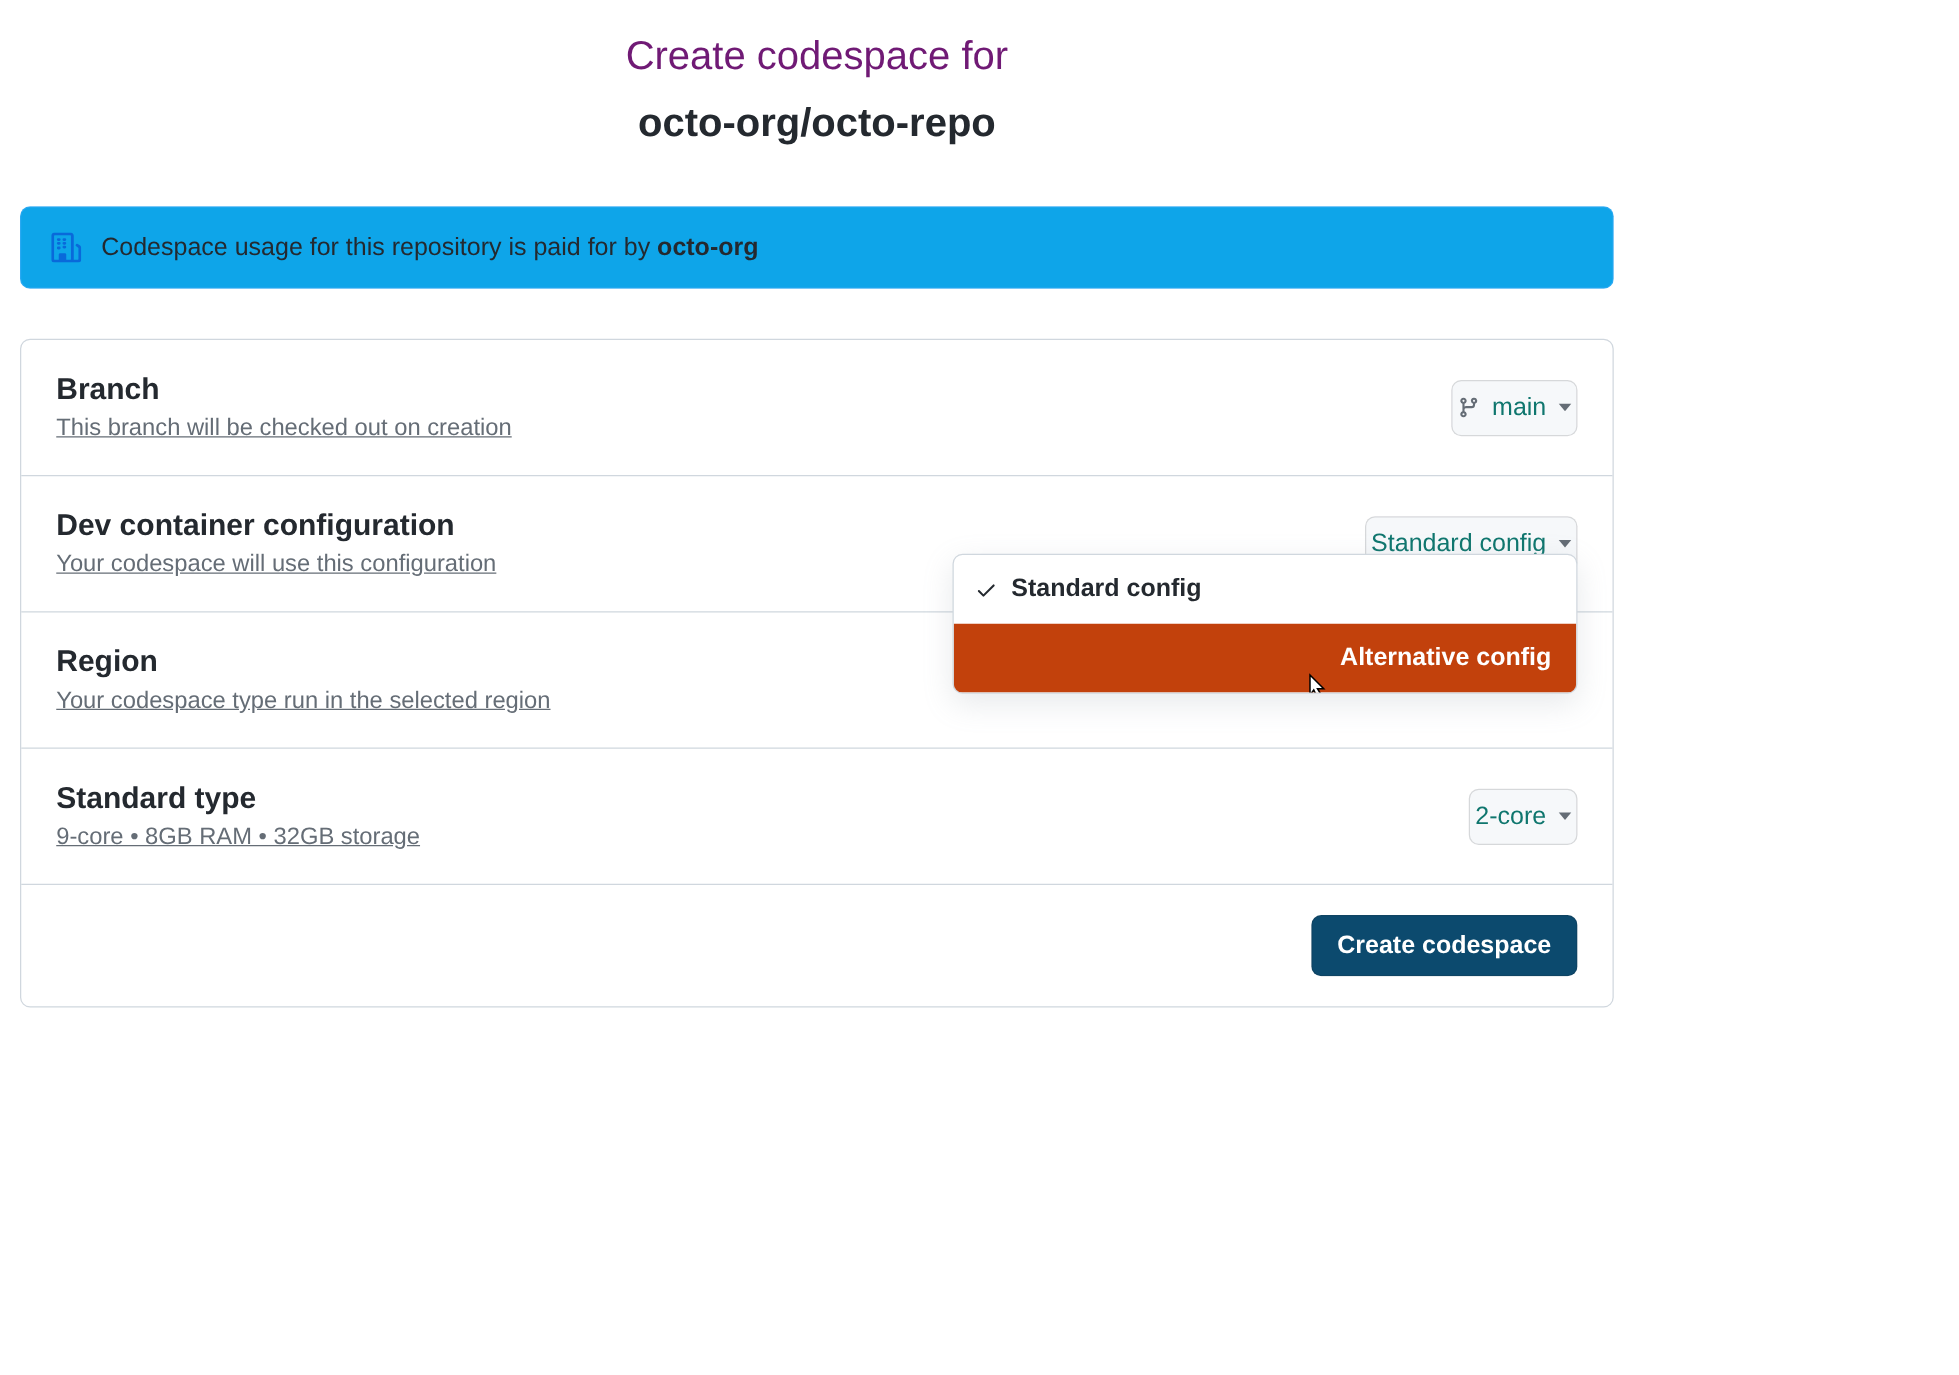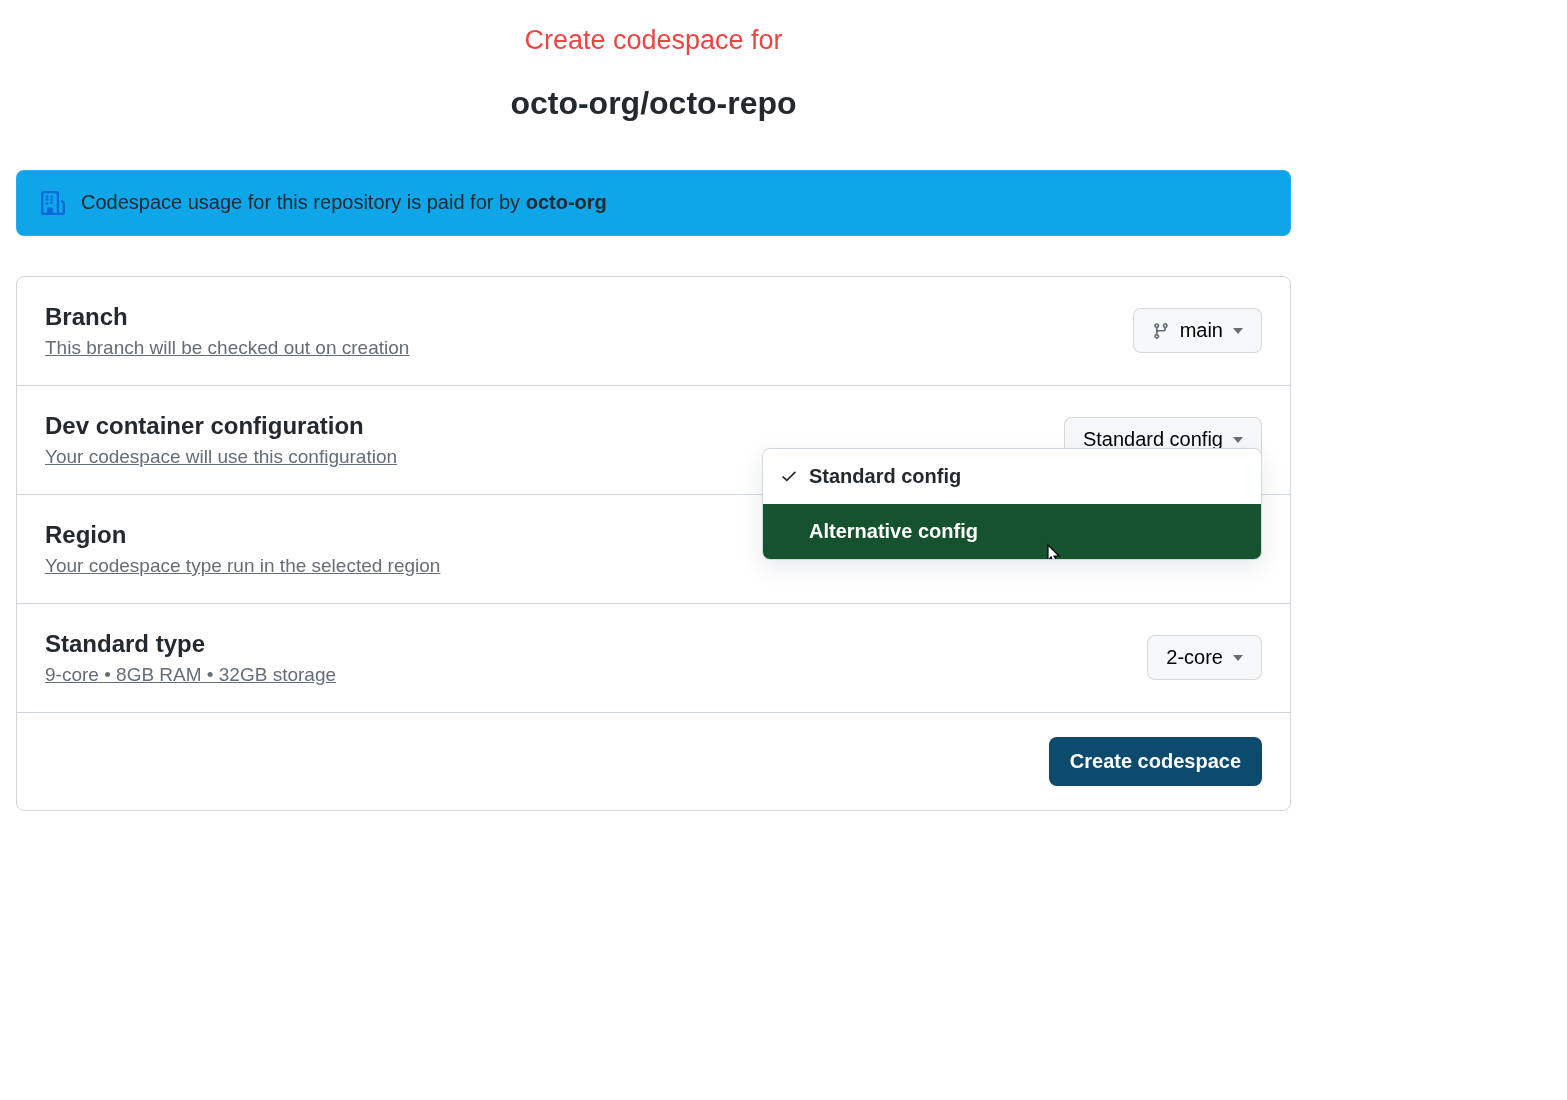--- a/index.html
+++ b/index.html
@@ -8,30 +8,30 @@
       color: #24292f;
       background: #fff;
       padding: 20px 16px;
       width: 1307px;
     }
     .header {
       text-align: center;
       margin-bottom: 48px;
     }
     .header-title {
-      font-size: 27px;
+      font-size: 32px;
       font-weight: 400;
-      color: #ef4444;
+      color: #701a75;
       line-height: 1.5;
     }
     .header-repo {
       font-size: 32px;
       font-weight: 600;
       color: #24292f;
-      margin-top: 24px;
+      margin-top: 12px;
     }
     .banner {
       display: flex;
       align-items: center;
       gap: 16px;
       padding: 20px 24px;
       background: #0ea5e9;
       border: 1px solid rgba(84,174,255,0.4);
       border-radius: 8px;
       margin-bottom: 40px;
@@ -73,23 +73,23 @@
     }
     .row-desc {
       font-size: 19px;
       color: #656d76;
       text-decoration: underline;
     }
     .btn {
       display: inline-flex;
       align-items: center;
       gap: 10px;
-      padding: 10px 18px;
+      padding: 10px 4px;
       font-size: 20px;
-      color: #000000;
+      color: #0f766e;
       background: #f6f8fa;
       border: 1px solid rgba(31,35,40,0.15);
       border-radius: 8px;
       cursor: pointer;
       white-space: nowrap;
     }
     .btn-primary {
       background: #0c4a6e;
       color: #fff;
       font-weight: 600;
@@ -125,22 +125,23 @@
     }
     .dropdown-item .check-slot {
       width: 20px;
       height: 20px;
       display: inline-flex;
       align-items: center;
       justify-content: center;
       flex-shrink: 0;
     }
     .dropdown-item.hovered {
-      background: #14532d;
+      background: #c2410c;
       color: #fff;
+      justify-content: flex-end;
     }
     .cursor-icon {
       position: absolute;
       right: 198px;
       bottom: -8px;
       width: 22px;
       height: 24px;
       z-index: 20;
     }
     .icon-svg { display: block; }

